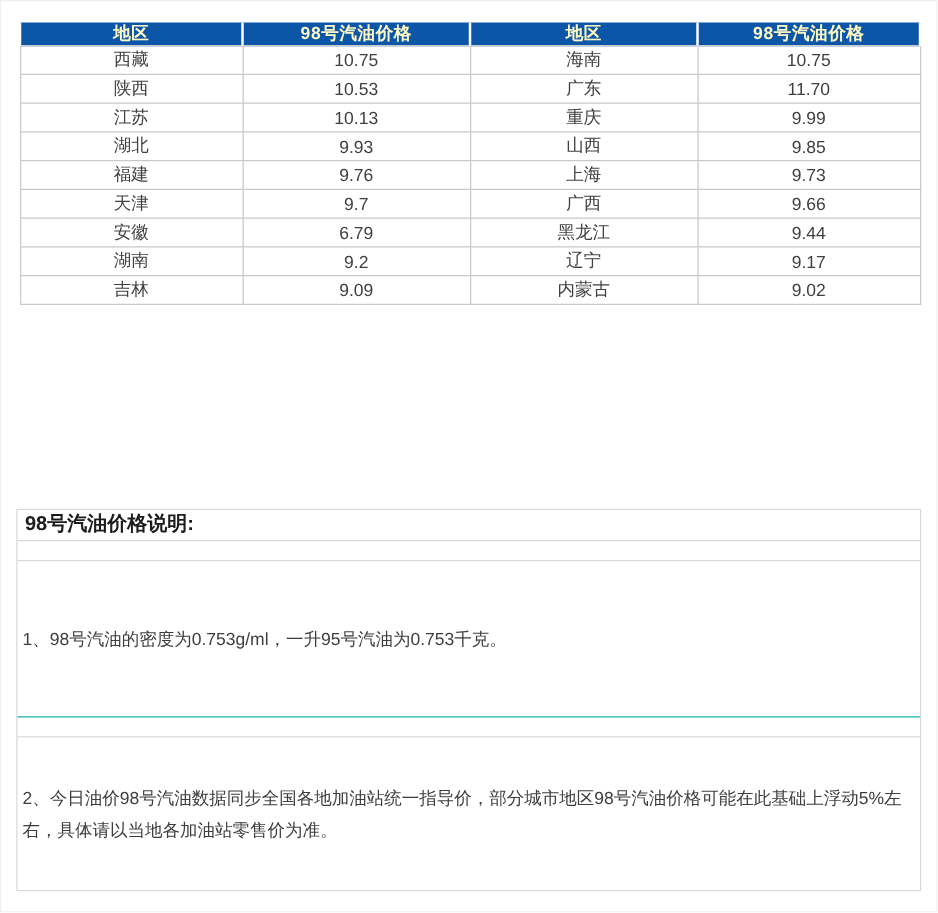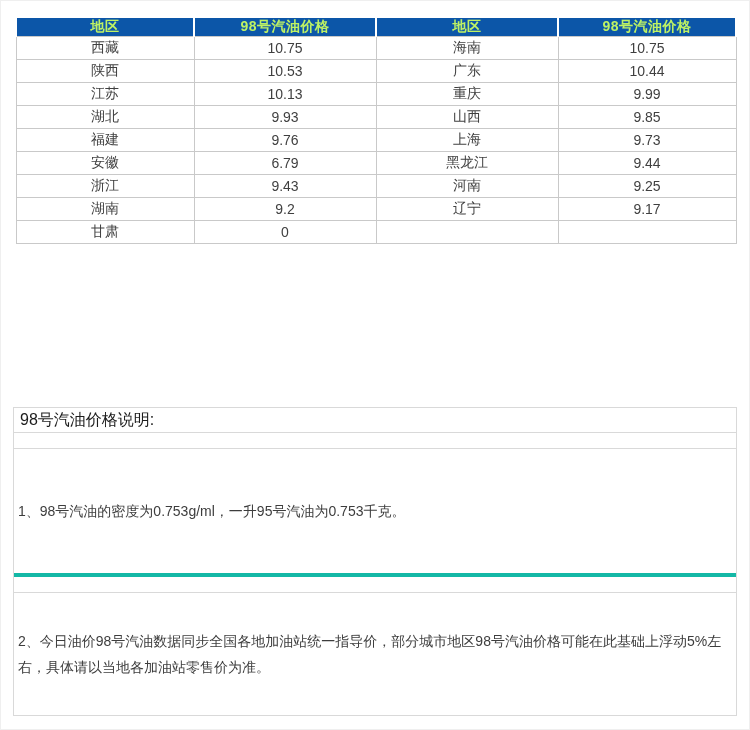--- a/index.html
+++ b/index.html
@@ -20,21 +20,21 @@
   table.price-table {
     position: absolute;
     left: 14px;
     top: 17px;
     width: 720px;
     border-collapse: collapse;
     table-layout: fixed;
   }
   table.price-table th {
     background: #0c56a8;
-    color: #bef264;
+    color: #fef9c3;
     font-size: 14px;
     font-weight: bold;
     height: 18px;
     text-align: center;
     vertical-align: middle;
     border-left: 2px solid #ffffff;
     border-right: 2px solid #ffffff;
     border-top: none;
     border-bottom: none;
     letter-spacing: 0.5px;
@@ -55,37 +55,37 @@
     top: 406px;
     width: 722px;
     border: 1px solid #d9d9d9;
     background: #ffffff;
   }
   .notes-title {
     height: 24px;
     line-height: 24px;
     padding-left: 6px;
     font-size: 16px;
-    font-weight: normal;
+    font-weight: bold;
     color: #1c1c1c;
     border-bottom: 1px solid #d9d9d9;
   }
   .notes-spacer {
     height: 15px;
     border-bottom: 1px solid #d9d9d9;
   }
   .note-item {
     display: flex;
     align-items: center;
     padding: 0 10px 0 4px;
     font-size: 14px;
     color: #3d3d3d;
     line-height: 26px;
   }
-  .note-item-1 { height: 124px; border-bottom: 4px solid #14b8a6; }
+  .note-item-1 { height: 124px; border-bottom: 1px solid #14b8a6; }
   .note-item-2 { height: 122px; }
 </style>
 </head>
 <body>
 
 <div class="page">
 
   <table class="price-table">
     <colgroup>
       <col style="width:178px">
@@ -105,63 +105,63 @@
         <tr>
           <td>西藏</td>
           <td>10.75</td>
           <td>海南</td>
           <td>10.75</td>
         </tr>
         <tr>
           <td>陕西</td>
           <td>10.53</td>
           <td>广东</td>
-          <td>10.44</td>
+          <td>11.70</td>
         </tr>
         <tr>
           <td>江苏</td>
           <td>10.13</td>
           <td>重庆</td>
           <td>9.99</td>
         </tr>
         <tr>
           <td>湖北</td>
           <td>9.93</td>
           <td>山西</td>
           <td>9.85</td>
         </tr>
         <tr>
           <td>福建</td>
           <td>9.76</td>
           <td>上海</td>
           <td>9.73</td>
         </tr>
         <tr>
+          <td>天津</td>
+          <td>9.7</td>
+          <td>广西</td>
+          <td>9.66</td>
+        </tr>
+        <tr>
           <td>安徽</td>
           <td>6.79</td>
           <td>黑龙江</td>
           <td>9.44</td>
-        </tr>
-        <tr>
-          <td>浙江</td>
-          <td>9.43</td>
-          <td>河南</td>
-          <td>9.25</td>
         </tr>
         <tr>
           <td>湖南</td>
           <td>9.2</td>
           <td>辽宁</td>
           <td>9.17</td>
         </tr>
         <tr>
-          <td>甘肃</td>
-          <td>0</td>
-          <td></td>
-          <td></td>
+          <td>吉林</td>
+          <td>9.09</td>
+          <td>内蒙古</td>
+          <td>9.02</td>
         </tr>
       </tbody>
   </table>
 
   <div class="notes">
     <div class="notes-title">98号汽油价格说明:</div>
     <div class="notes-spacer"></div>
     <div class="note-item note-item-1">
       <span>1、98号汽油的密度为0.753g/ml，一升95号汽油为0.753千克。</span>
     </div>

